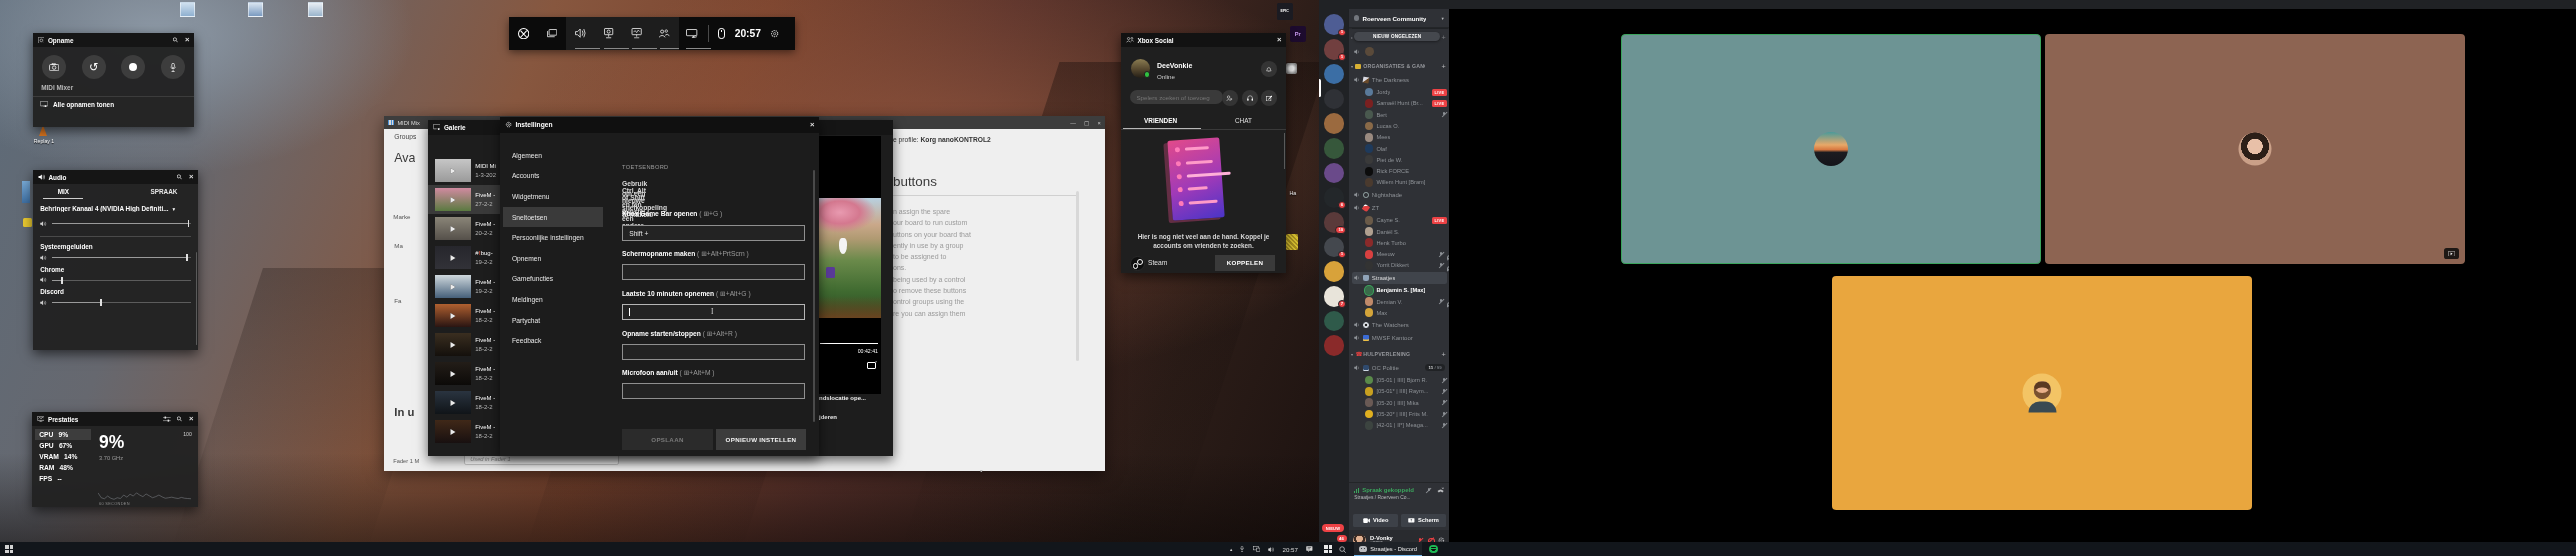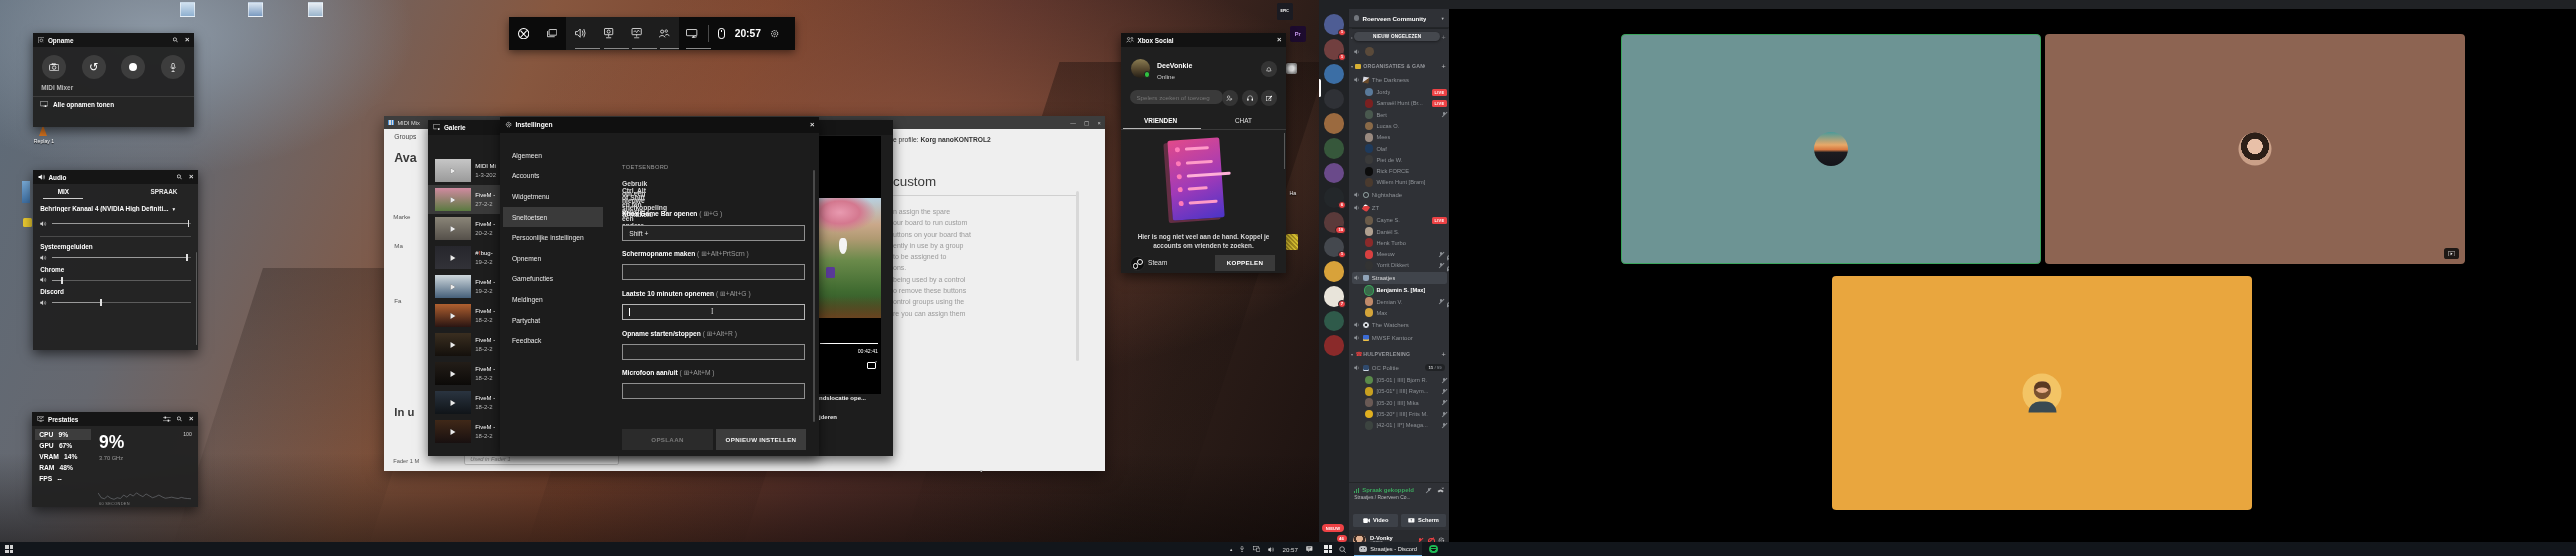--- a/index.html
+++ b/index.html
@@ -128,33 +128,33 @@
       <span style="width:6.2px;height:5.2px;background:linear-gradient(90deg,#4a90d8 0 1.5px,#d8d8d8 1.5px 2.6px,#4a90d8 2.6px 4.1px,#d8d8d8 4.1px 5.2px,#4a90d8 5.2px);display:inline-block;"></span>
       <span>MIDI Mix</span>
       <span style="margin-left:auto;display:flex;gap:8.2px;color:#ccc;">
         <span>—</span>
         <span>▢</span>
         <span>×</span>
       </span>
     </div>
 
     <span class="mfrag" style="left:10.3px;top:16.5px;font-size:6.7px;color:#444;">Groups</span>
-    <span class="mfrag" style="left:10.3px;top:35px;font-size:12.4px;font-weight:bold;color:#3a3a3a;">Ava</span>
+    <span class="mfrag" style="left:10.3px;top:35px;font-size:12.4px;font-weight:normal;color:#3a3a3a;">Ava</span>
     <span class="mfrag" style="left:9.3px;top:97px;font-size:6.2px;">Marke</span>
     <span class="mfrag" style="left:10.3px;top:126px;font-size:6.2px;">Ma</span>
     <span class="mfrag" style="left:10.3px;top:181px;font-size:6.2px;">Fa</span>
     <span class="mfrag" style="left:10.3px;top:290px;font-size:11.3px;font-weight:bold;color:#3a3a3a;">In u</span>
     <span class="mfrag" style="left:9.3px;top:342px;font-size:5.7px;">Fader 1 M</span>
     <div class="abs" style="left:80px;top:336px;width:155px;height:13.4px;background:#fff;border:0.5px solid #c8c8c8;border-radius:2.1px;font-size:5.7px;color:#999;font-style:italic;display:flex;align-items:center;padding:0 5.2px;box-sizing:border-box;">
         <span>Used in Fader 1</span>
       </div>
 
     <div class="abs" style="left:509px;top:13px;width:206px;height:343px;overflow:hidden;">
       <div style="position:absolute;left:0;top:7.2px;font-size:6.7px;color:#333;"><span>e profile:</span> <b>Korg nanoKONTROL2</b></div>
-      <div style="position:absolute;left:0;top:45px;font-size:13.4px;color:#3a3a3a;">custom</div>
+      <div style="position:absolute;left:0;top:45px;font-size:13.4px;color:#3a3a3a;">buttons</div>
       <div style="position:absolute;left:0;top:66px;width:185px;height:0.5px;background:#d0d0d0;"></div>
       <div class="abs" style="left:0;top:77px;width:196px;font-size:7px;color:#9a9a9a;line-height:11.3px;">
 
       <div>n assign the spare</div>
           <div>our board to run custom</div>
           <div>uttons on your board that</div>
           <div>ently in use by a group</div>
           <div>to be assigned to</div>
           <div>ons.</div>
           <div>being used by a control</div>

